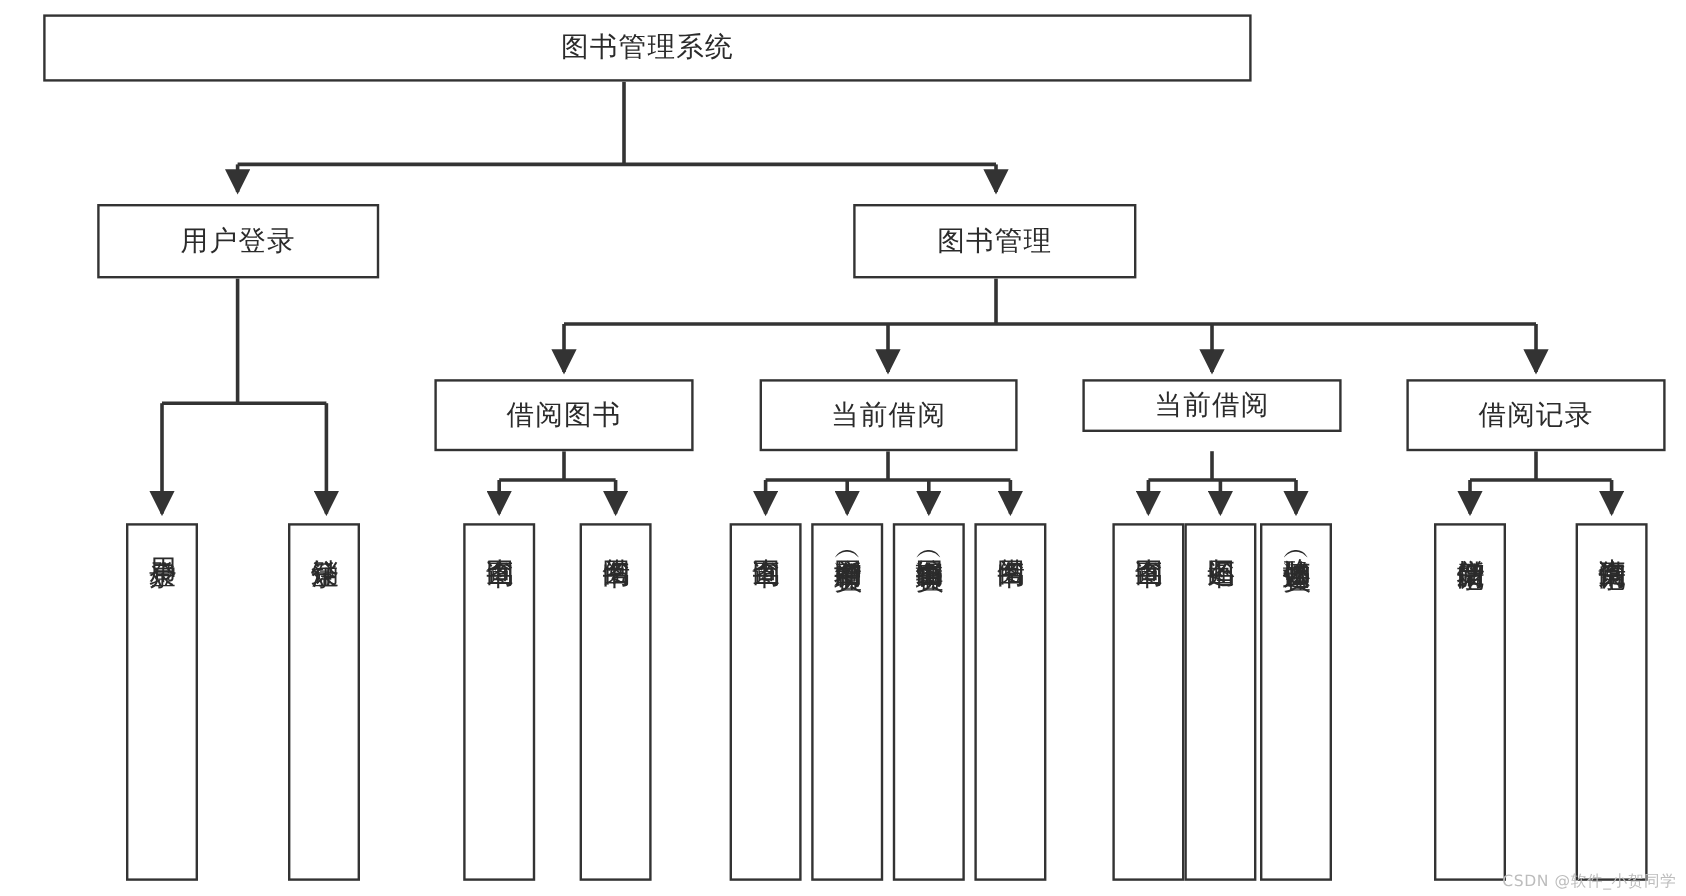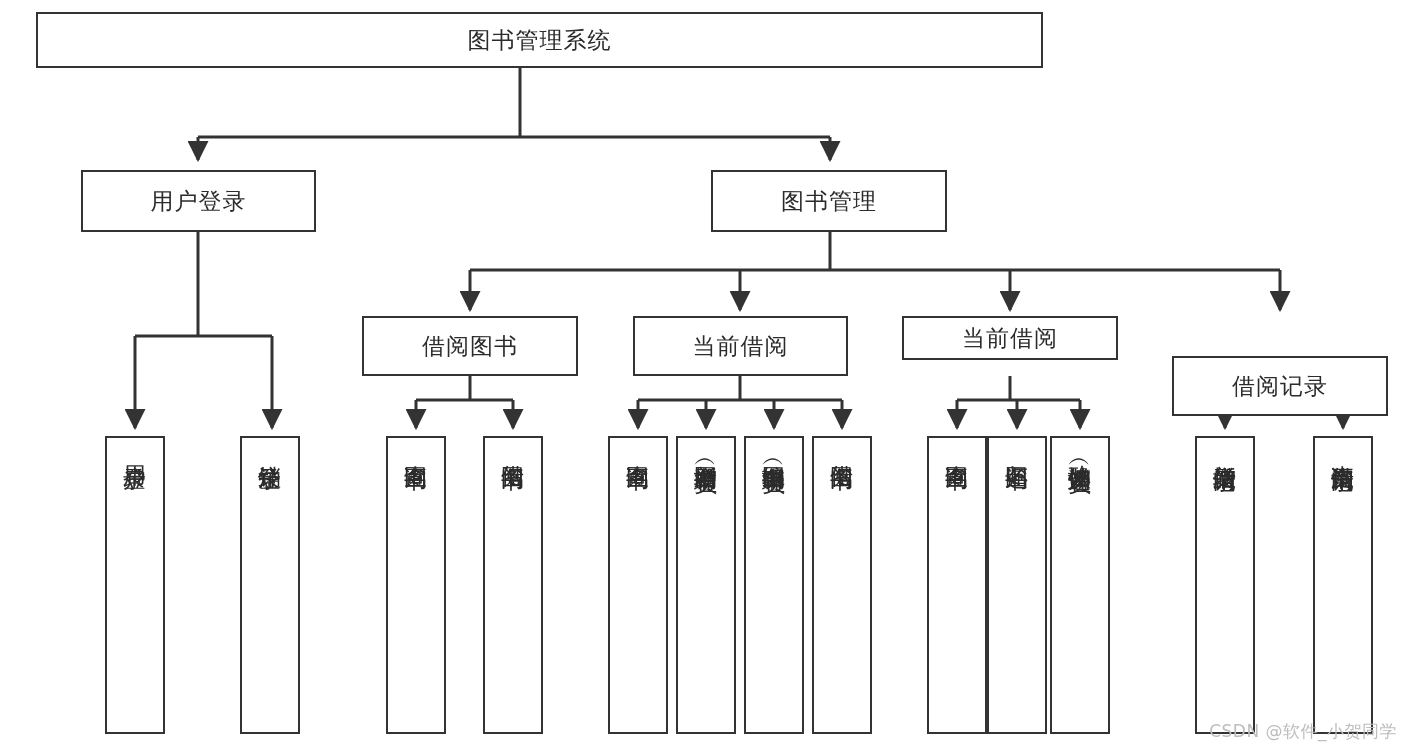--- a/index.html
+++ b/index.html
@@ -7,21 +7,21 @@
        font-family:"DejaVu Sans","Liberation Sans",sans-serif;}
   #diagram{position:absolute;left:0;top:0;width:1405px;height:747px;}
   .node{position:absolute;box-sizing:border-box;background:#ffffff;
         border:2.5px solid #333333;}
   .node.horiz{display:flex;align-items:center;justify-content:center;}
   .node.horiz .label{font-size:23px;color:#2b2b2b;letter-spacing:1px;line-height:1;}
   .node.vert{display:flex;align-items:flex-start;justify-content:center;padding-top:9px;}
   .node.vert .label{font-size:23px;color:#2b2b2b;line-height:1.14;
         writing-mode:vertical-rl;text-orientation:upright;
         letter-spacing:1px;white-space:nowrap;}
-  #watermark{position:absolute;right:8px;bottom:4px;font-size:17px;color:#bdbdbd;
+  #watermark{position:absolute;right:8px;bottom:4px;font-size:13px;color:#bdbdbd;
         letter-spacing:.5px;white-space:nowrap;margin-left:16px;}
   svg.edges{position:absolute;left:0;top:0;width:1405px;height:747px;
         pointer-events:none;}
 </style>
 </head>
 <body>
 
 <div id="diagram">
 
   <svg class="edges" viewBox="0 0 1405 747">
@@ -87,21 +87,21 @@
 
   <div class="node horiz" style="left:362px;top:316px;width:216px;height:60px;">
     <span class="label">借阅图书</span>
   </div>
   <div class="node horiz" style="left:633px;top:316px;width:215px;height:60px;">
     <span class="label">当前借阅</span>
   </div>
   <div class="node horiz" style="left:902px;top:316px;width:216px;height:44px;">
     <span class="label">当前借阅</span>
   </div>
-  <div class="node horiz" style="left:1172px;top:316px;width:216px;height:60px;margin-top:40px;">
+  <div class="node horiz" style="left:1172px;top:316px;width:216px;height:60px;">
     <span class="label">借阅记录</span>
   </div>
 
   <div class="node vert" style="left:105px;top:436px;width:60px;height:298px;">
     <span class="label">用户登录</span>
   </div>
   <div class="node vert" style="left:240px;top:436px;width:60px;height:298px;">
     <span class="label">注销登录</span>
   </div>
 

